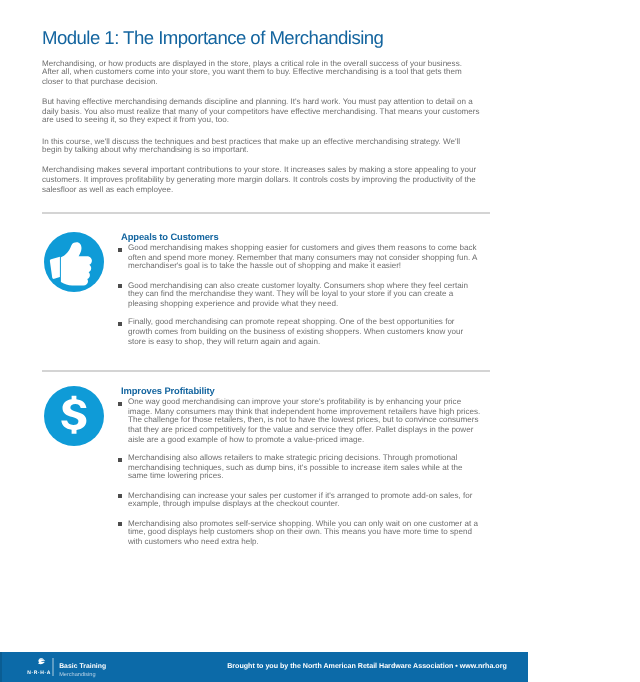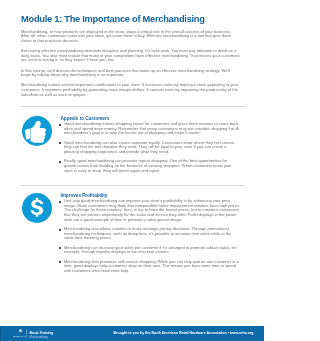--- a/index.html
+++ b/index.html
@@ -1,21 +1,21 @@
 <!DOCTYPE html>
 <html><head>
 <meta charset="utf-8">
 <style>
   html,body{margin:0;padding:0;}
   body{width:264px;height:341px;background:#ffffff;
        font-family:"Liberation Sans",sans-serif;overflow:hidden;
        -webkit-font-smoothing:antialiased;}
   .page{position:relative;width:264px;height:341px;background:#fff;overflow:hidden;}
 
-  .title{position:absolute;left:21px;top:13.8px;font-size:9.3px;font-weight:bold;
+  .title{position:absolute;left:21px;top:13.8px;font-size:9.3px;font-weight:normal;
          color:#14659f;letter-spacing:-0.27px;white-space:nowrap;}
 
   .intro{position:absolute;left:21px;top:29.6px;width:219px;
          font-size:4.04px;line-height:4.7px;color:#6e6e6e;text-align:left;}
   .intro p{margin:0 0 5.35px 0;}
   .intro p:last-child{margin-bottom:0;}
 
   .rule{position:absolute;left:21px;width:224px;height:1px;background:#d4d4d4;}
 
   .sec{position:absolute;left:21px;width:224px;}

